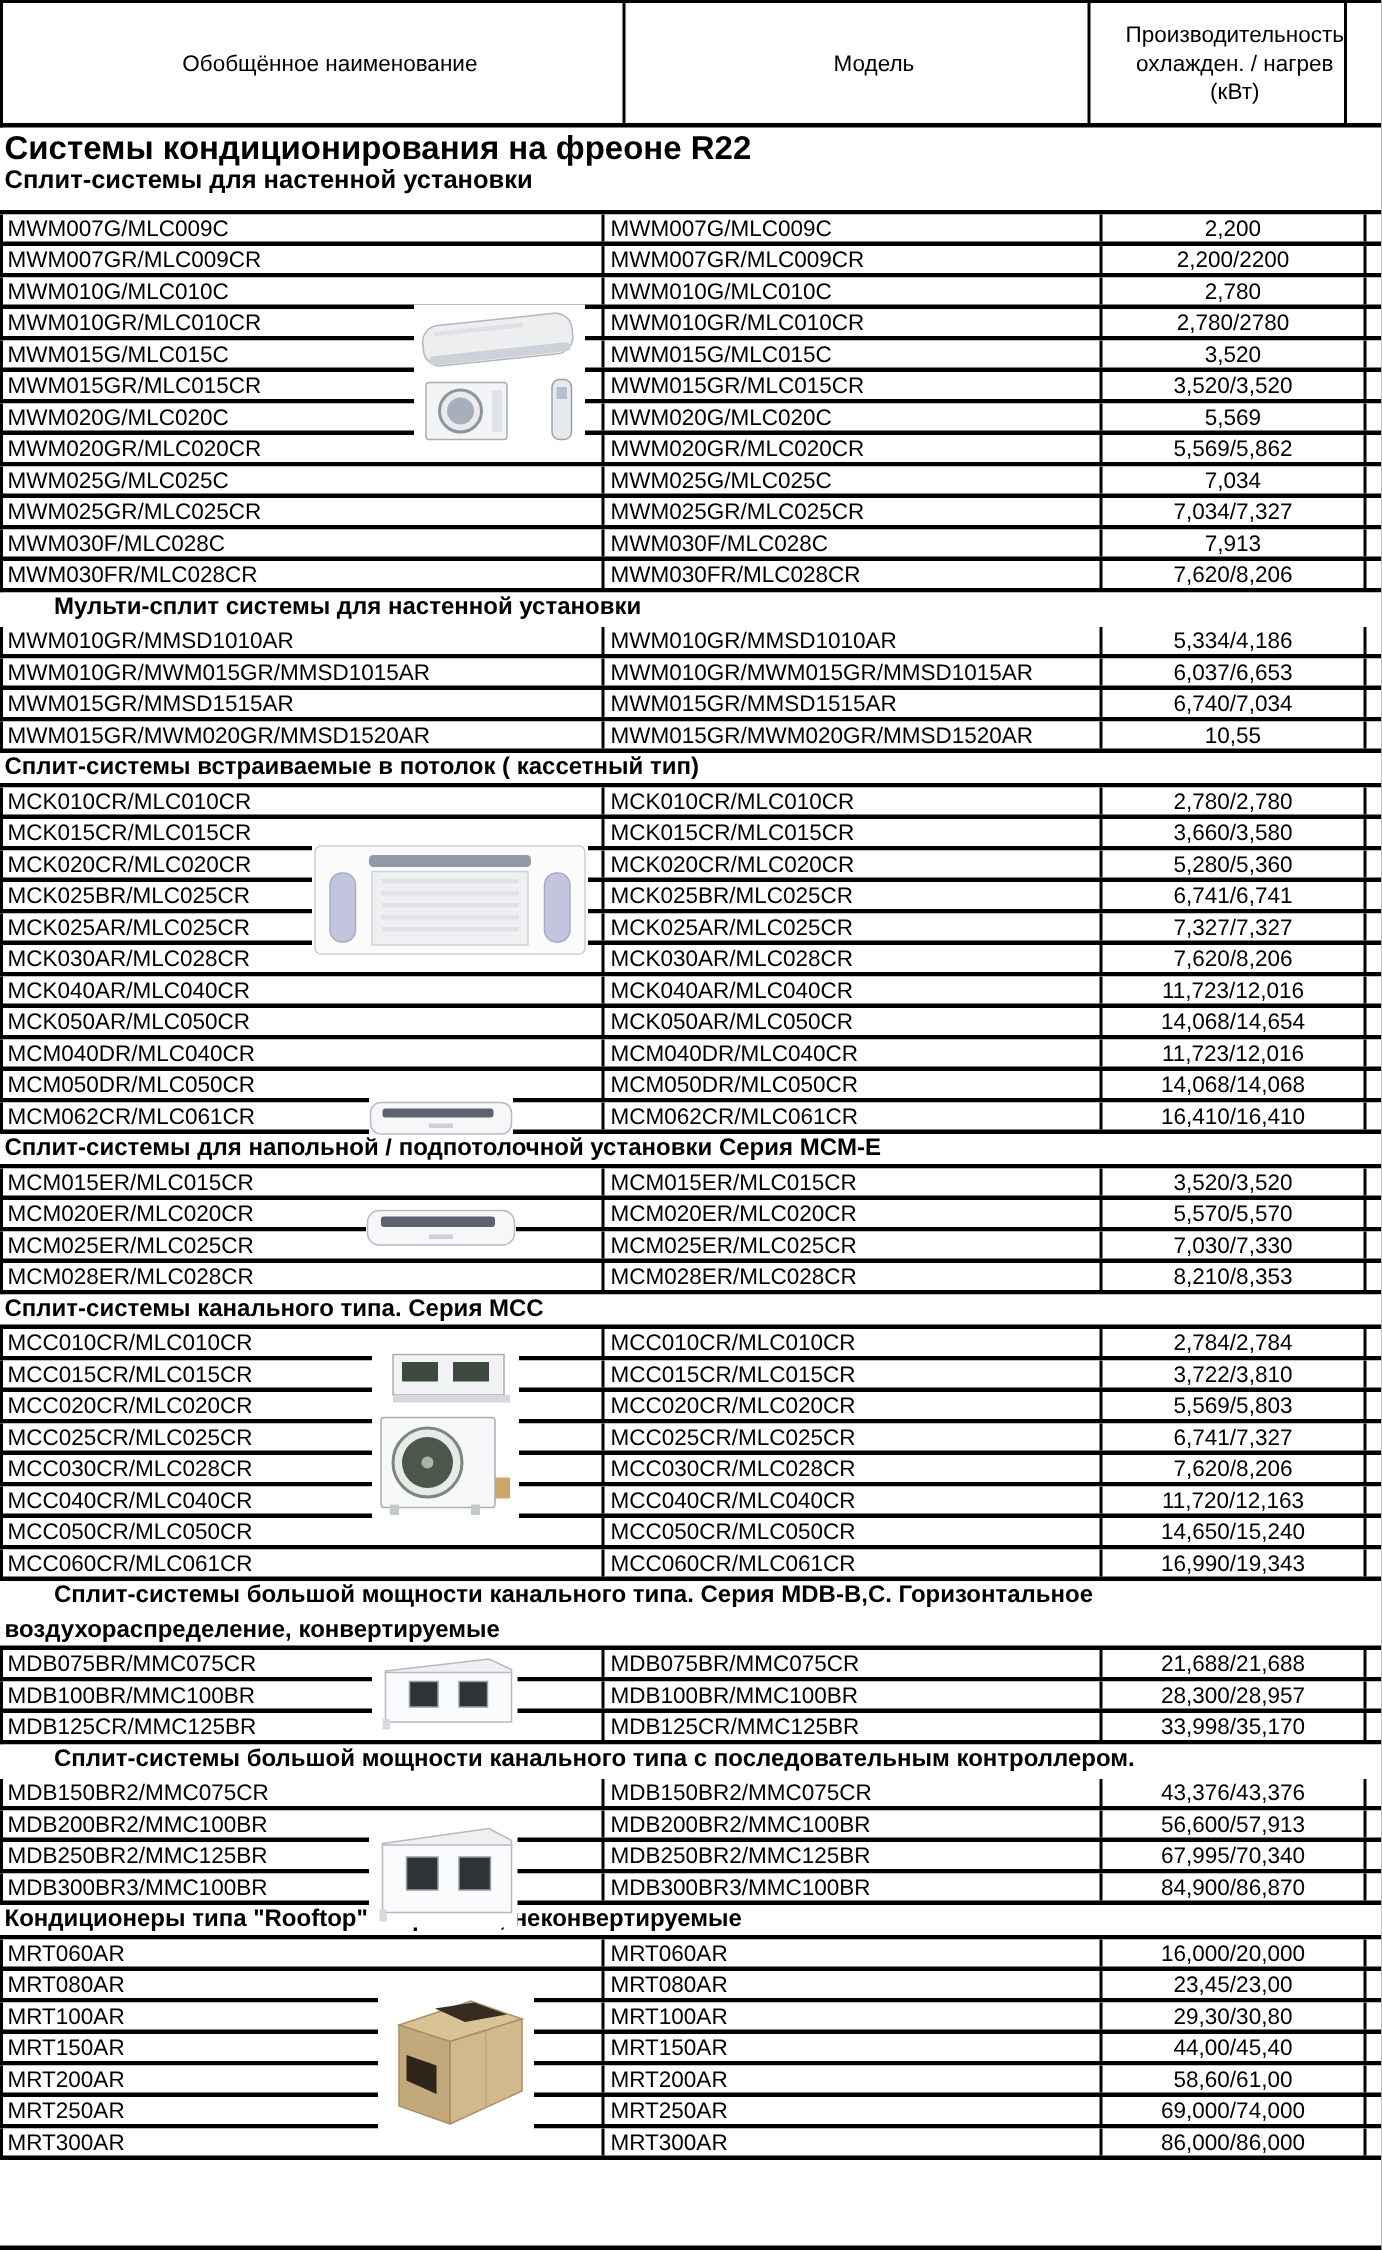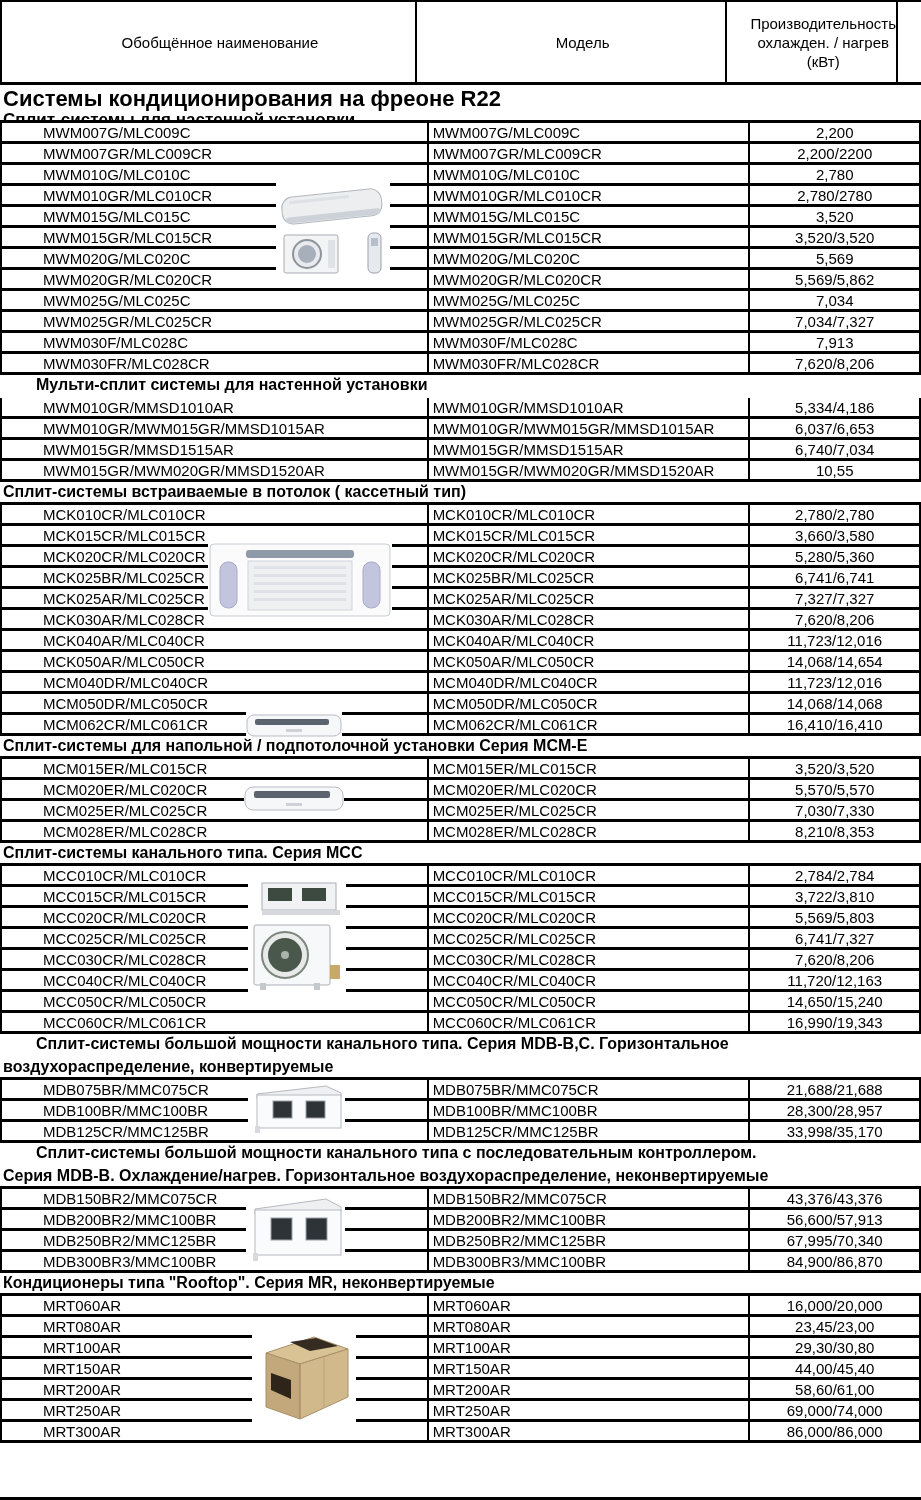--- a/index.html
+++ b/index.html
@@ -13,34 +13,34 @@
     display:flex;height:85px;box-sizing:border-box;
     border-top:2px solid #000;border-left:2px solid #000;border-bottom:3px solid #000;
   }
   .th{
     box-sizing:border-box;border-right:2px solid #000;
     display:flex;flex-direction:column;justify-content:center;align-items:center;
     text-align:center;font-size:15px;line-height:19px;padding-left:23px;
   }
   .th1{width:444px}.th2{width:332px}.th3{width:176px}.th4{width:10px;border-right:none}
   
-  .title-block{height:38px;box-sizing:border-box;border-bottom:3px solid #000;padding-left:3px;}
+  .title-block{height:58px;box-sizing:border-box;border-bottom:3px solid #000;padding-left:3px;}
   .title-main{font-size:22px;font-weight:bold;line-height:27px;white-space:nowrap;}
   .title-sub{font-size:17px;font-weight:bold;line-height:16px;white-space:nowrap;}
   
   .group{position:relative;}
   .section-row{
     height:23px;box-sizing:border-box;border-bottom:3px solid #000;
     padding-left:3px;font-weight:bold;font-size:16px;line-height:20px;white-space:nowrap;
     background:#fff;
   }
   .section-row.joined{border-bottom:none;padding-left:36px;}
   .data-row{
     display:flex;height:21px;box-sizing:border-box;
-    border-bottom:3px solid #000;border-left:2px solid #000;background:#fff;padding-left:38px;
+    border-bottom:3px solid #000;border-left:2px solid #000;background:#fff;
   }
   .cell{
     box-sizing:border-box;border-right:2px solid #000;font-size:15px;line-height:17px;
     overflow:hidden;white-space:nowrap;display:flex;align-items:center;
   }
   .c1{width:401px;padding-left:3px;}
   .c2{width:332px;padding-left:4px;}
   .c3{width:176px;justify-content:center;text-align:center;}
   .c4{flex:1;border-right:none;}
   
@@ -451,23 +451,20 @@
       <rect x="58" y="21" width="19" height="17" fill="#2e3338" stroke="#9aa0a7"></rect>
       <rect x="7" y="46" width="5" height="7" fill="#d6d9dd"></rect>
     </svg>
   </div>
       </section>
       <section class="group">
     <div>
           <div class="section-row joined">
     <span>Сплит-системы большой мощности канального типа с последовательным контроллером.</span>
   </div>
-          <div class="section-row">
-    <span>Серия MDB-B. Охлаждение/нагрев. Горизонтальное воздухораспределение, неконвертируемые</span>
-  </div>
         </div>
     <div>
           <div class="data-row">
     <div class="cell c1">MDB150BR2/MMC075CR</div>
     <div class="cell c2">MDB150BR2/MMC075CR</div>
     <div class="cell c3">43,376/43,376</div>
     <div class="cell c4"></div>
   </div>
           <div class="data-row">
     <div class="cell c1">MDB200BR2/MMC100BR</div>

